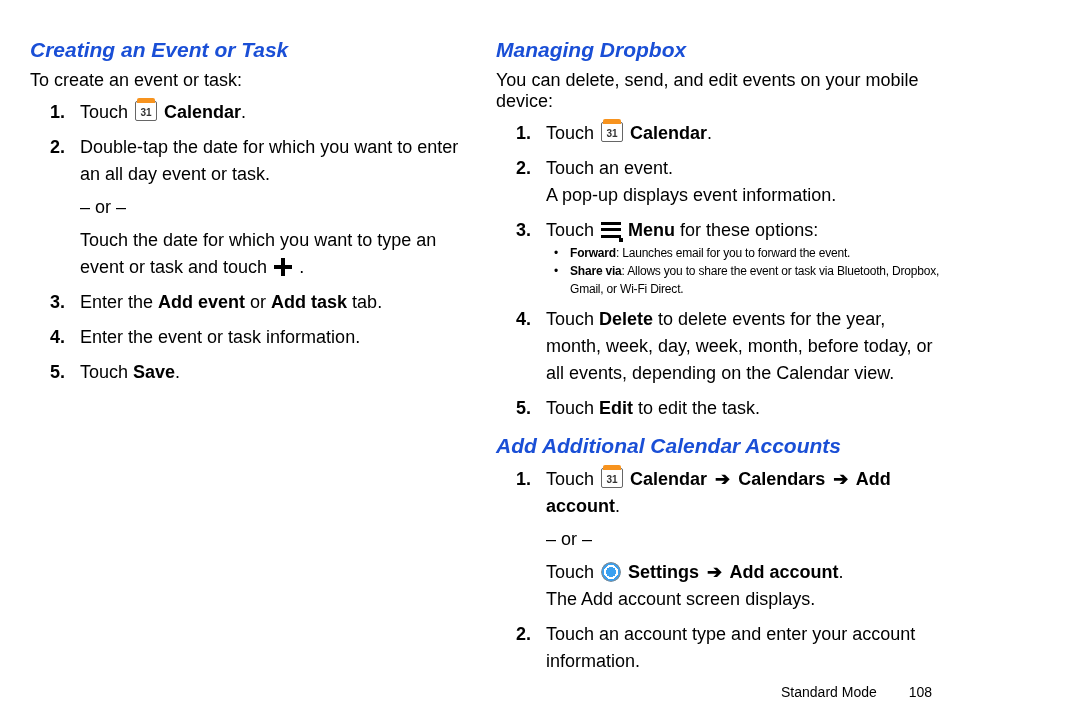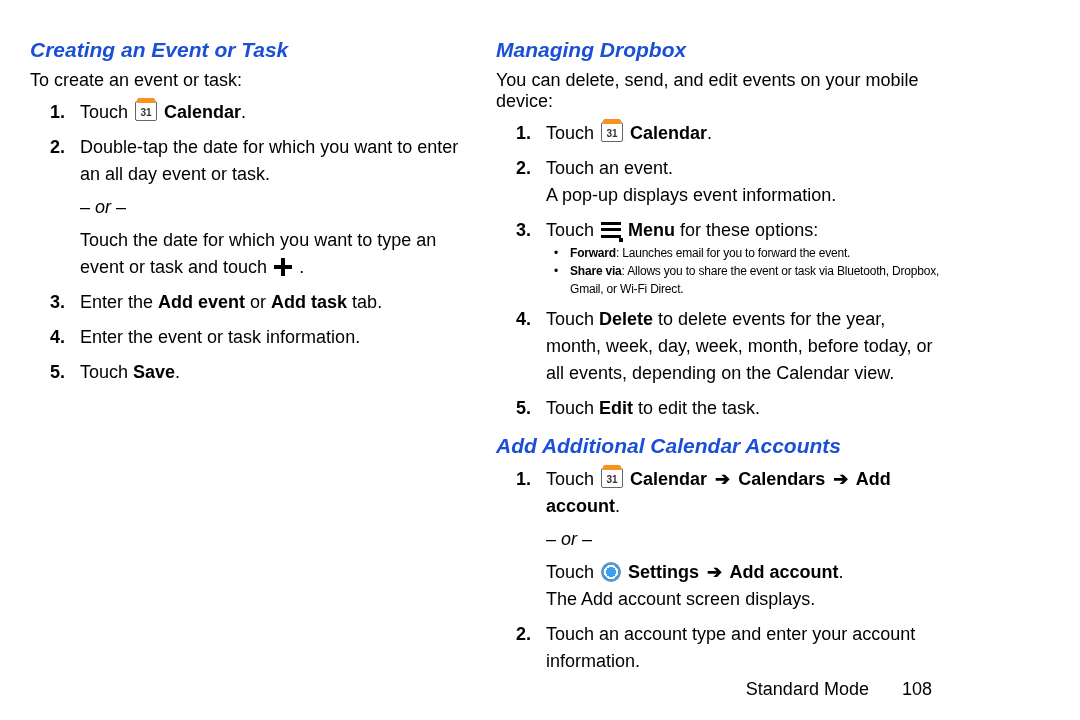--- a/index.html
+++ b/index.html
@@ -52,21 +52,20 @@
     position: relative;
   }
   ol.steps > li::before {
     content: counter(step) ".";
     font-weight: bold;
     position: absolute;
     left: -30px;
   }
   .or {
     margin: 6px 0;
-    font-style: italic;
   }
   .sub {
     margin-left: 24px;
     font-size: 12px;
     line-height: 1.5;
   }
   .sub .bullet {
     display: inline-block;
     width: 16px;
     margin-left: -16px;
@@ -153,21 +152,21 @@
     vertical-align: -4px;
     margin: 0 2px;
   }
 
   .arrow { font-weight: bold; margin: 0 3px; }
 
   .footer {
     position: absolute;
     bottom: 20px;
     right: 40px;
-    font-size: 18px;
+    font-size: 14px;
   }
   .footer .pgnum { margin-left: 28px; }
 </style>
 </head>
 <body>
 
 <div class="page">
 
   <div class="col">
     <div class="heading">Creating an Event or Task</div>

